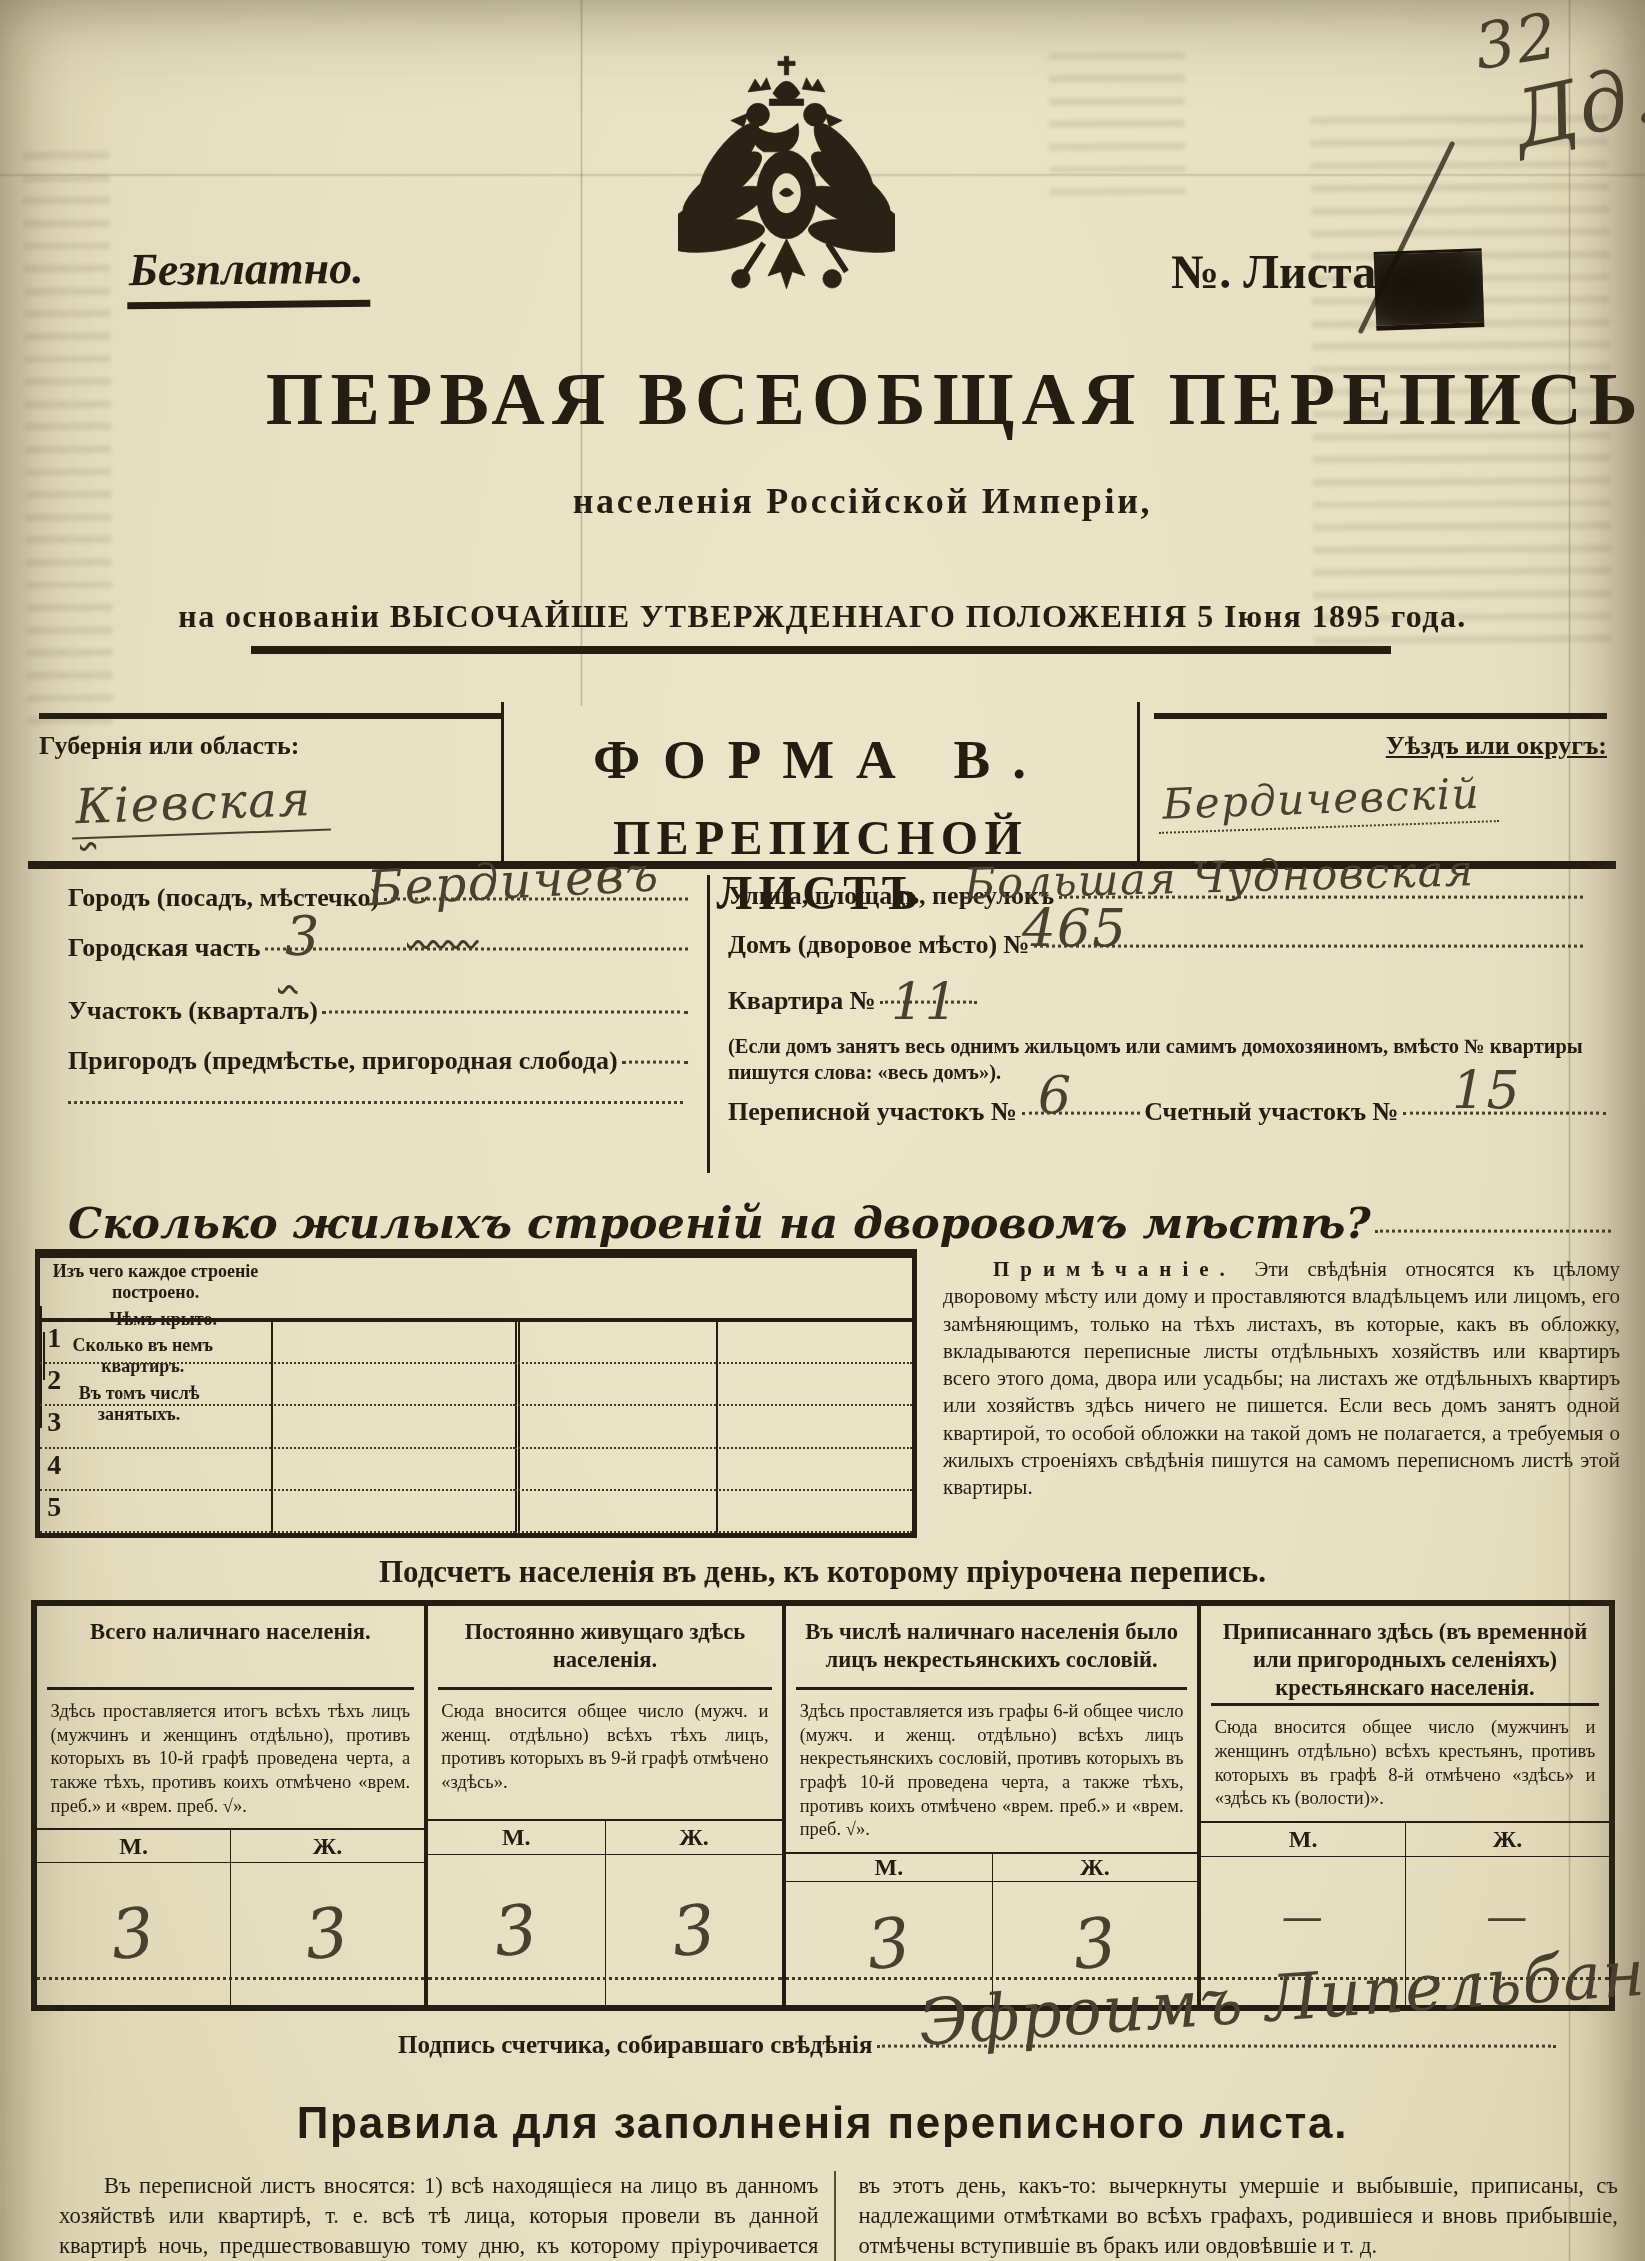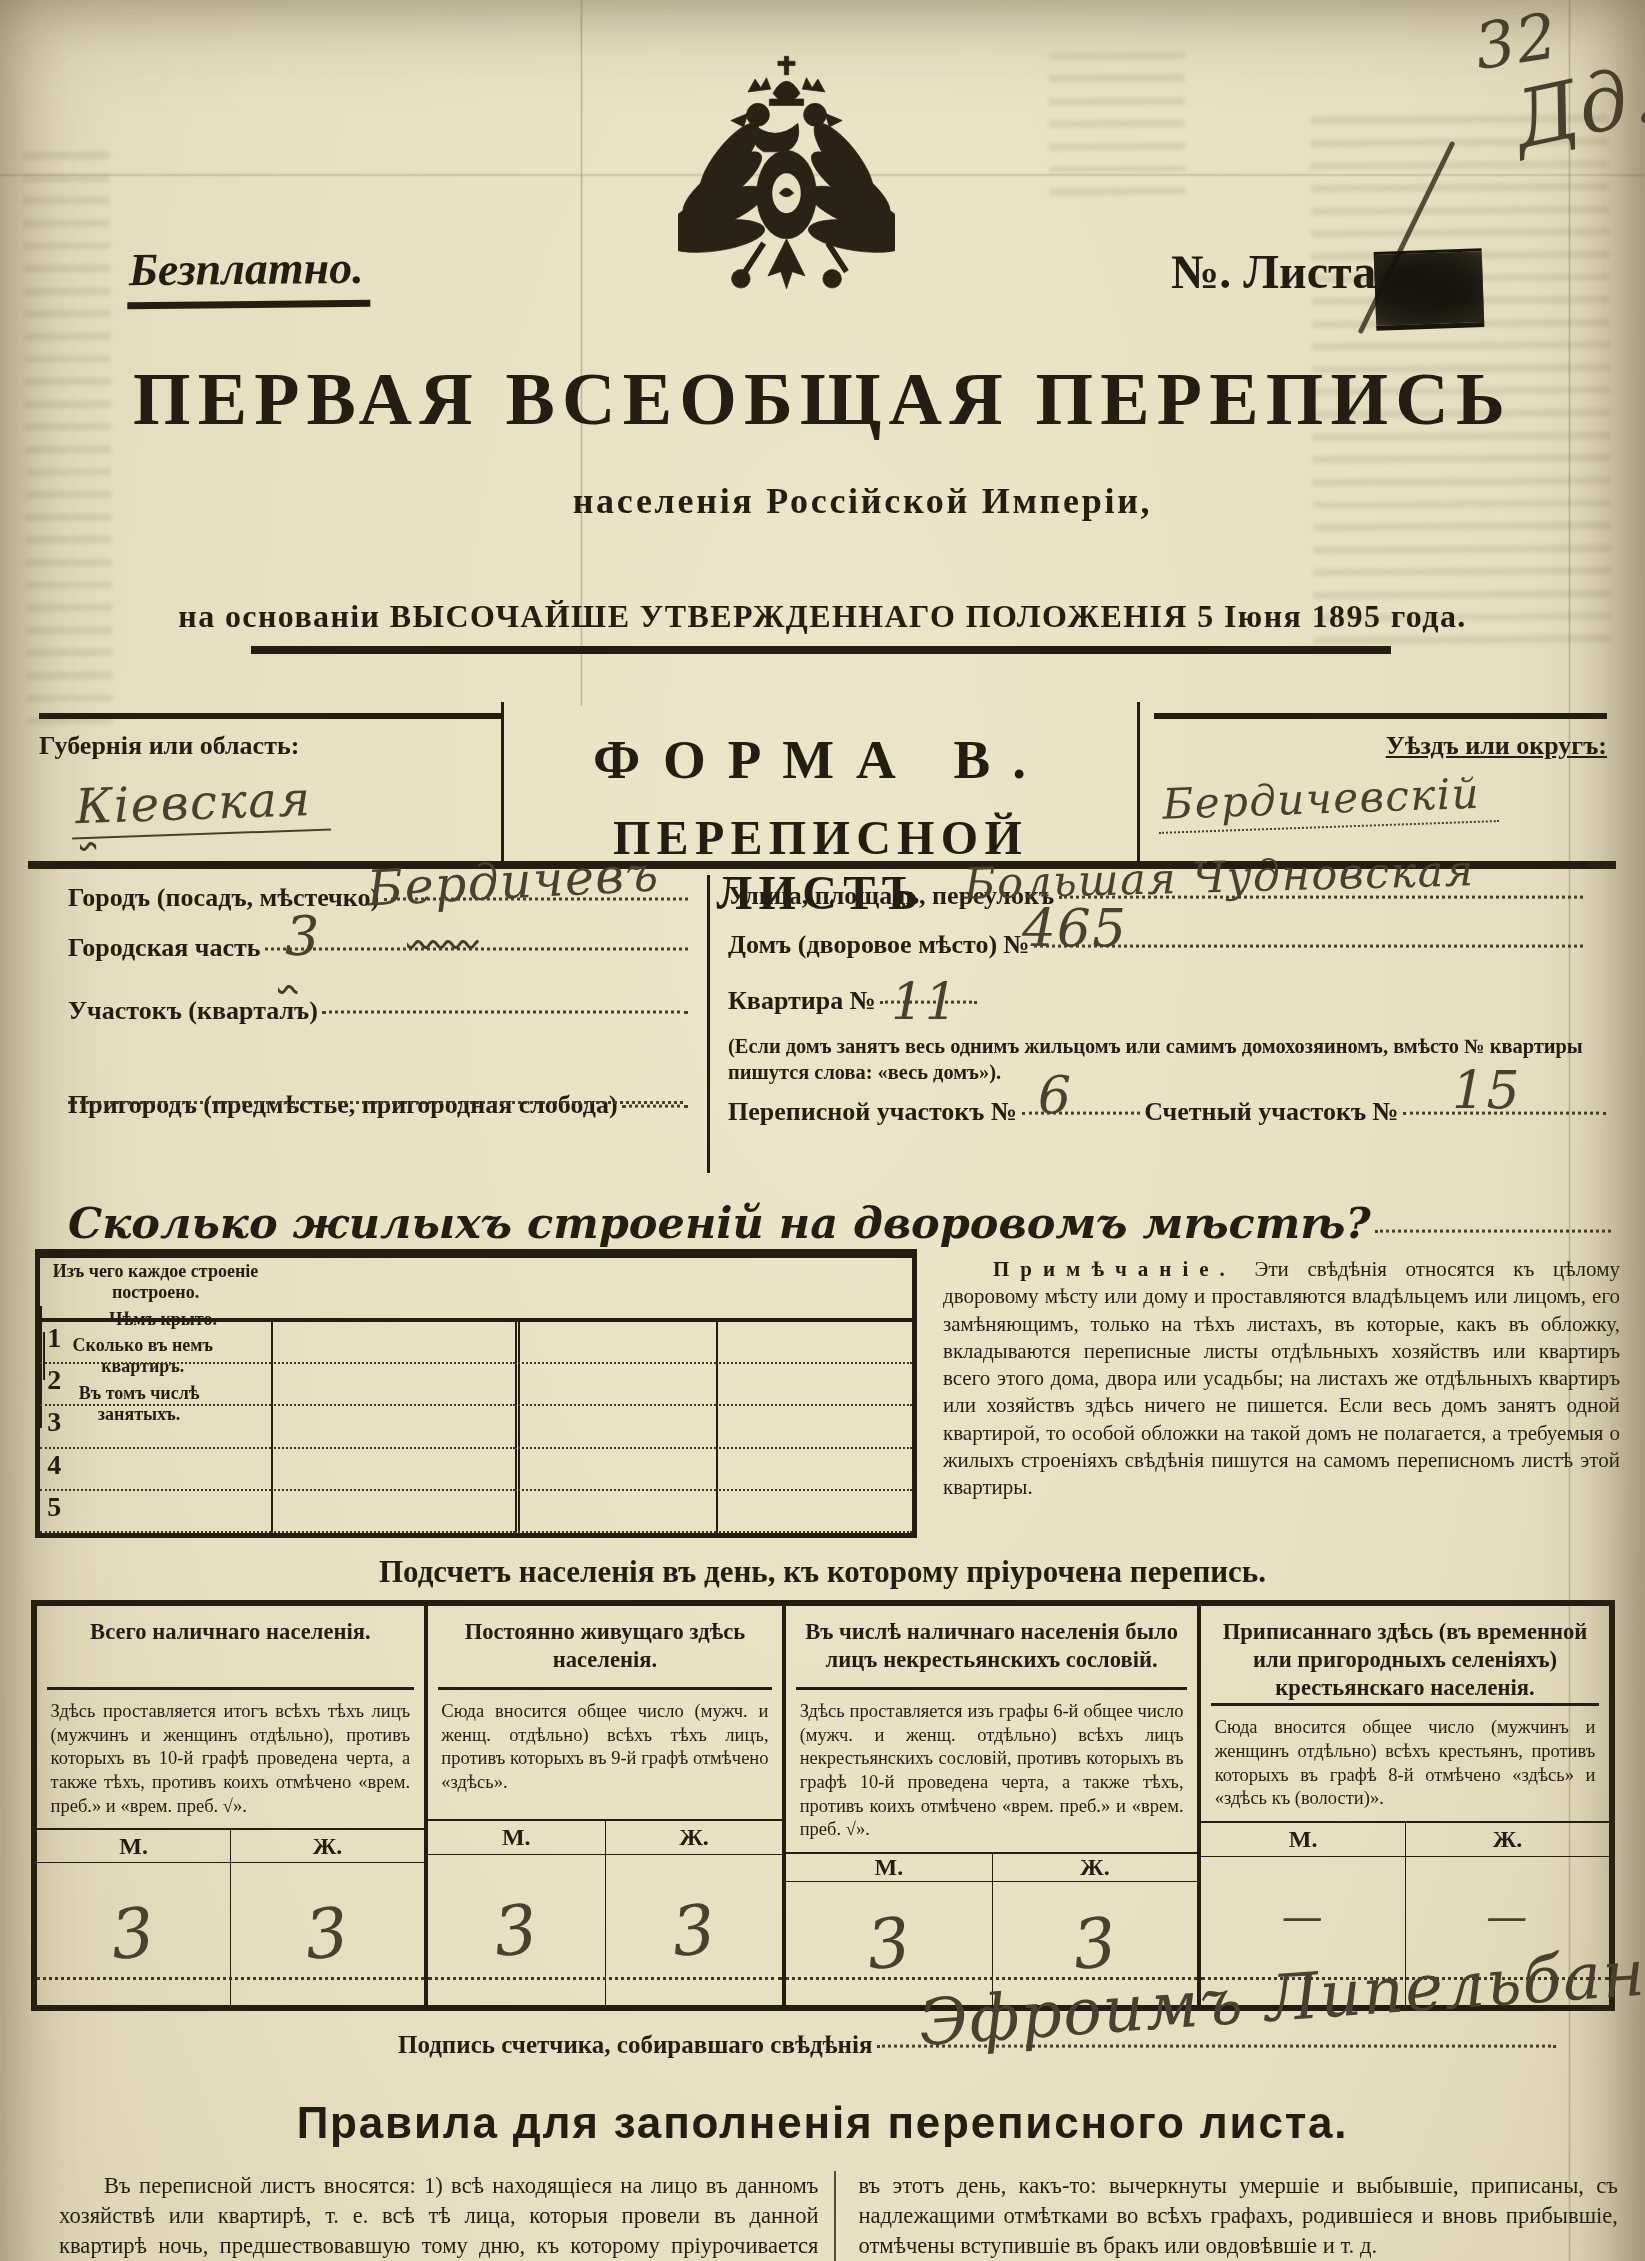--- a/index.html
+++ b/index.html
@@ -29,21 +29,21 @@
   #sheet-smudge{left:1375px;top:250px;width:108px;height:71px;transform:rotate(-2deg);
     border-top:3.2px solid #1a150b;border-bottom:5px solid #1a150b;
     background:radial-gradient(ellipse at 28% 38%,rgba(22,17,9,.95),rgba(22,17,9,.5) 58%,rgba(22,17,9,.12) 76%,transparent 82%),
       radial-gradient(ellipse at 72% 62%,rgba(22,17,9,.9),rgba(22,17,9,.4) 62%,transparent 80%),
       linear-gradient(rgba(22,17,9,.8),rgba(22,17,9,.8));}
   #sheet-stroke{left:1404px;top:131px;width:5px;height:213px;background:#3b3322;opacity:.85;
     transform:rotate(26deg);border-radius:2.7px;}
   #sheet-number{left:1475px;top:4.5px;font-size:63px;transform:rotate(-9deg);}
   #sheet-initials{left:1513px;top:61px;font-size:79px;transform:rotate(-12deg);}
 
-  #title1{left:0;top:357px;width:100%;text-align:center;font-size:74px;font-weight:700;letter-spacing:7.2px;}
+  #title1{left:0;top:357px;width:100%;text-align:right;font-size:74px;font-weight:700;letter-spacing:7.2px;}
   #title2{left:0;top:480px;width:100%;text-align:center;font-size:36px;font-weight:700;letter-spacing:2.7px;padding-left:40px;}
   #title3{left:0;top:598px;width:100%;text-align:center;font-size:32px;font-weight:700;letter-spacing:1.4px;}
   #title3-rule{left:251px;top:646px;width:1140px;height:7.7px;background:#241e12;}
 
   #band{left:28px;top:702px;width:1588px;height:159px;display:flex;border-bottom:8.6px solid #241e12;}
   .band-left{width:473px;padding:11px 0 0 11px;box-sizing:border-box;}
   .band-center{width:639px;border-left:3.6px solid #241e12;border-right:3.6px solid #241e12;text-align:center;box-sizing:border-box;}
   .band-right{flex:1;padding:11px 9px 0 13.6px;box-sizing:border-box;}
   .band-rule{height:6.3px;background:#241e12;margin-bottom:11.8px;}
   .band-lbl{font-size:26px;font-weight:700;}
@@ -202,21 +202,21 @@
         <span class="dots"></span>
     </div>
     <div class="a-hw hw" style="left:253px;top:39px;font-size:54px;">3</div>
     <div class="abs" style="left:246px;top:94px;"><span class="wavy">&nbsp;&nbsp;&nbsp;</span></div>
 
     <div class="a-row" style="left:36px;top:130px;width:624px;">
       <span class="lbl">Участокъ (кварталъ)</span>
         <span class="dots"></span>
     </div>
 
-    <div class="a-row" style="left:36px;top:180px;width:624px;margin-top:44px;">
+    <div class="a-row" style="left:36px;top:180px;width:624px;">
       <span class="lbl">Пригородъ (предмѣстье, пригородная слобода)</span>
         <span class="dots"></span>
     </div>
     <div class="abs" style="left:36px;top:235px;width:615px;border-bottom:3.2px dotted #473e2c;"></div>
 
     <div class="a-row" style="left:696px;top:14.5px;width:859px;">
       <span class="lbl">Улица, площадь, переулокъ</span>
         <span class="dots"></span>
     </div>
     <div class="a-hw hw" style="left:932px;top:-13.6px;font-size:43px;transform:rotate(-1.5deg);">Большая Чудновская</div>

